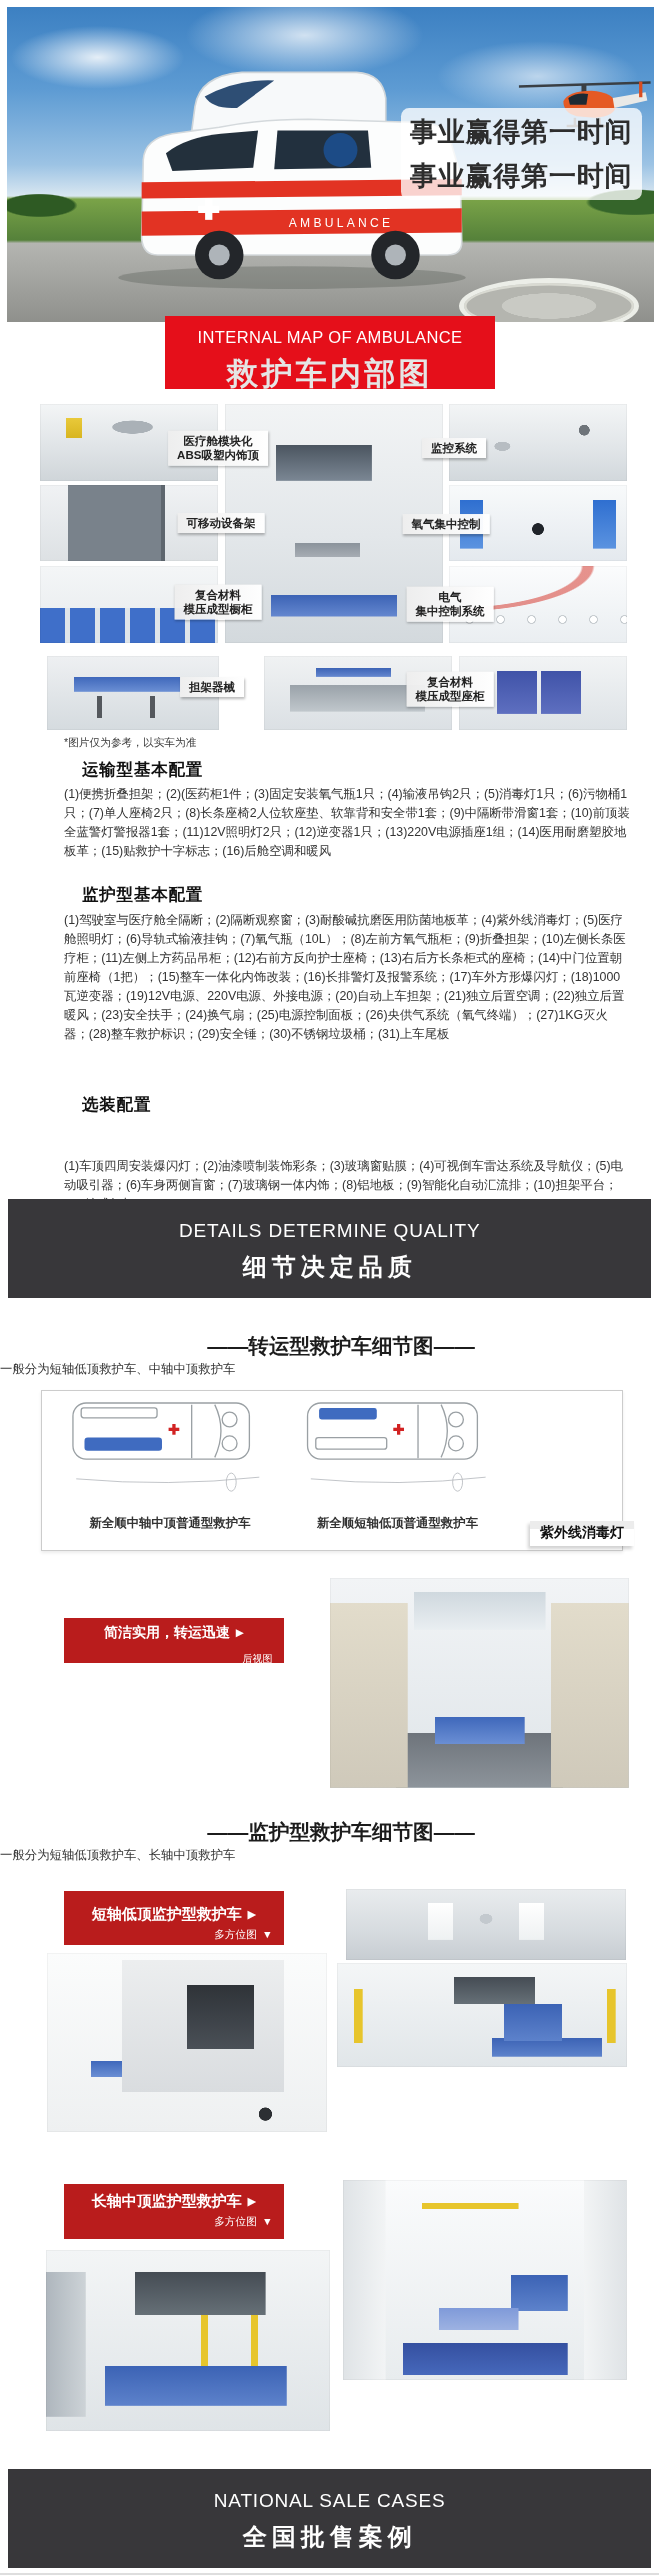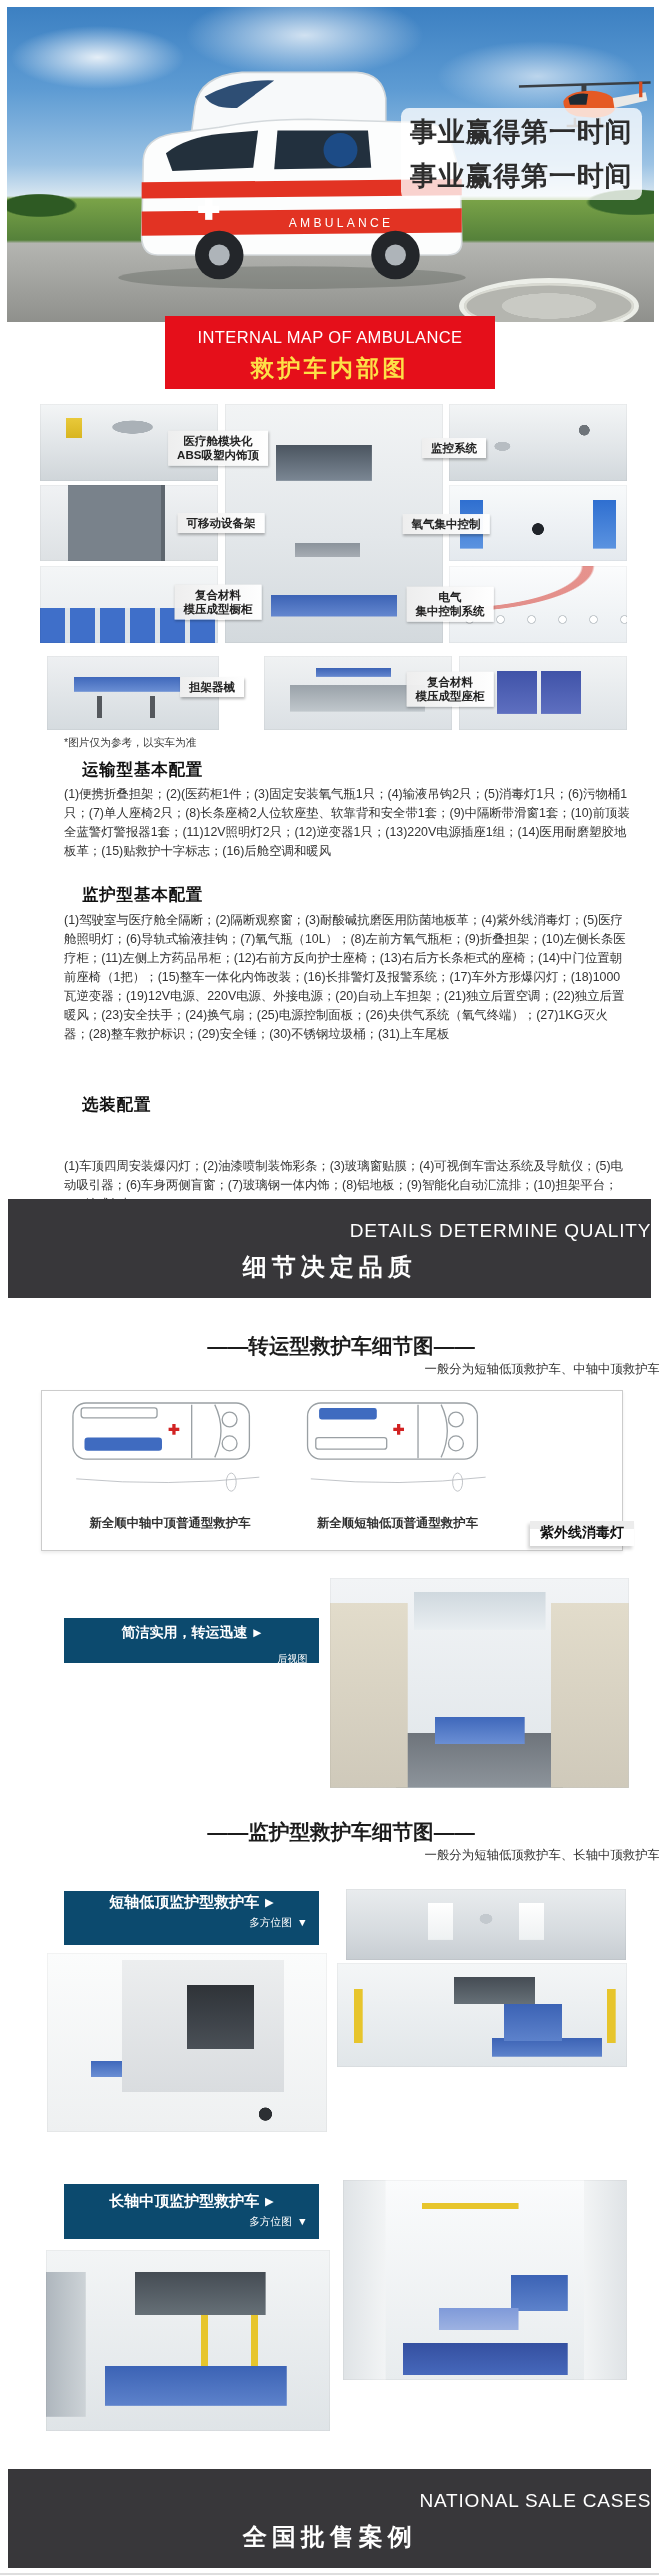--- a/index.html
+++ b/index.html
@@ -23,23 +23,23 @@
   .slogan{left:394px;top:101px;width:241px;height:92px;background:rgba(255,255,255,.78);
     border-radius:8.2px;display:flex;flex-direction:column;justify-content:center;align-items:center;gap:8.2px;}
   .slogan div{font-size:27px;font-weight:700;color:#2d2d2d;letter-spacing:0.8px;white-space:nowrap;}
   .amb-svg{left:91px;top:40px;width:388px;height:256px;}
   .heli-svg{left:507px;top:68px;width:144px;height:70px;}
 
   
   .banner-red{left:165px;top:316px;width:330px;height:73px;background:#e50f1a;text-align:center;
     box-sizing:border-box;padding-top:12.4px;z-index:5;}
   .banner-red .en{color:#fff;font-size:16.5px;letter-spacing:0.4px;}
-  .banner-red .zh{color:#fde047;font-size:23px;font-weight:700;margin-top:5.8px;letter-spacing:3.3px;}
+  .banner-red .zh{color:#e5e5e5;font-size:31px;font-weight:700;margin-top:5.8px;letter-spacing:3.3px;}
   .banner-dark{left:8.2px;width:643px;height:99px;background:#38373a;text-align:center;box-sizing:border-box;padding-top:21.4px;}
-  .banner-dark .en{color:#fff;font-size:19px;letter-spacing:0.8px;text-align:right;}
+  .banner-dark .en{color:#fff;font-size:19px;letter-spacing:0.8px;}
   .banner-dark .zh{color:#fff;font-size:24px;font-weight:700;margin-top:8.2px;letter-spacing:5px;}
 
   
   .collage{left:40px;top:404px;width:587px;height:328px;}
   .photo{position:absolute;background:linear-gradient(180deg,#eff1f3,#d9dee2);
     box-shadow:inset 0 0 0 0.8px rgba(0,0,0,.05);background-repeat:no-repeat;}
   .ph-ceiling{background-image:
       linear-gradient(#e9c93a,#d8b520),
       radial-gradient(33px 10.7px at 52% 30%, #aab1b7 0 60%, transparent 63%),
       linear-gradient(180deg,#f3f5f6 0%,#e0e4e7 55%,#cfd5d9 100%);
@@ -98,40 +98,40 @@
   .cl span{display:block;}
   .cl span:empty{display:none;}
 
   
   .note{left:64px;top:736px;font-size:10.7px;color:#3a3a3a;}
   .spec-h{left:82px;font-size:16.5px;font-weight:700;color:#111;letter-spacing:0.8px;}
   .spec-p{left:64px;width:567px;font-size:12.4px;line-height:19px;color:#333;}
 
   
   .sec-title{left:0;width:660px;text-align:center;font-size:20.6px;font-weight:700;color:#1c1c1c;margin-left:11px;}
-  .sec-sub{left:0;width:660px;text-align:right;font-size:12.4px;color:#333;}
+  .sec-sub{left:0;width:660px;text-align:left;font-size:12.4px;color:#333;}
 
   
   .fp-box{left:41px;top:1390px;width:582px;height:161px;border:0.8px solid #ccc;background:#fff;
     box-shadow:0 1.6px 3.3px rgba(0,0,0,.08);box-sizing:border-box;}
   .fp-svg{position:absolute;top:6.6px;width:202px;height:99px;}
   .fp-cap{position:absolute;top:124px;width:223px;text-align:center;font-size:12.4px;font-weight:700;color:#333;}
   .fp-badge{position:absolute;left:488px;top:130px;padding:3.3px 10px;font-size:14px;font-weight:700;color:#111;
     background:linear-gradient(180deg,#ececec 0 30%,#fff 30%);box-shadow:-2.5px 2.5px 3.3px rgba(0,0,0,.18);white-space:nowrap;}
 
   
-  .tag{left:64px;width:255px;background:#0c4a6e;color:#fff;box-sizing:border-box;}
+  .tag{left:64px;width:220px;background:#b91c1c;color:#fff;box-sizing:border-box;}
   .tag .main{font-weight:700;text-align:center;white-space:nowrap;}
   .tag .main .tri{font-size:.75em;vertical-align:0.8px;margin-left:5.8px;}
   .tag .sub{text-align:right;padding-right:11.5px;}
   .tag .sub .tri{margin-left:5px;}
   .tag1{top:1618px;height:45px;padding-top:5.8px;}
   .tag1 .main{font-size:14px;}
   .tag1 .sub{font-size:10px;margin-top:10px;}
-  .tag2{top:1891px;height:54px;padding-top:2px;}
+  .tag2{top:1891px;height:54px;padding-top:14px;}
   .tag3{top:2184px;height:55px;padding-top:8.2px;}
   .tag2 .main,.tag3 .main{font-size:15px;}
   .tag2 .sub,.tag3 .sub{font-size:10.7px;margin-top:4.1px;}
 
   
   .ph-rearview{background-image:
       linear-gradient(#cfd8de,#e9eef1),
       linear-gradient(#e2dccb,#cfc9ba),linear-gradient(#e2dccb,#cfc9ba),
       linear-gradient(#3f68bb,#6b8fd4),
       linear-gradient(#6e747b,#8d949b),

